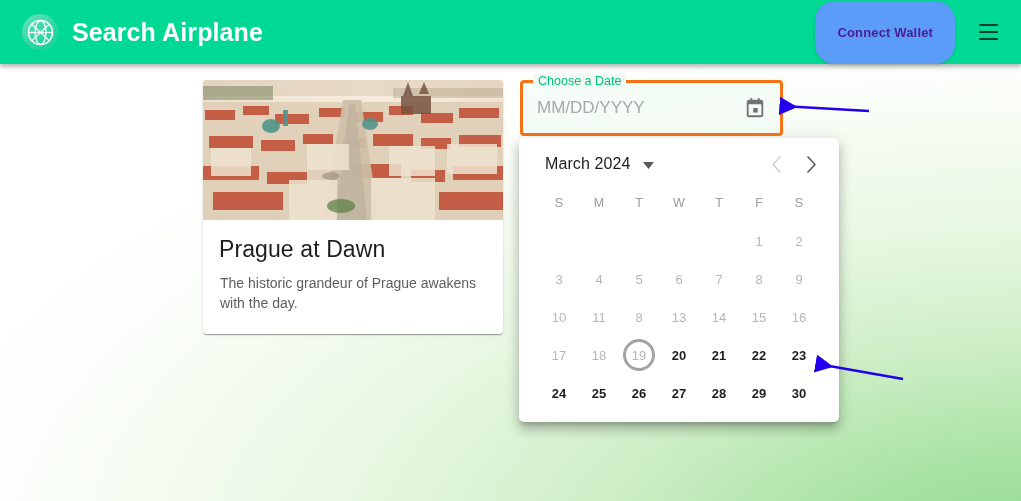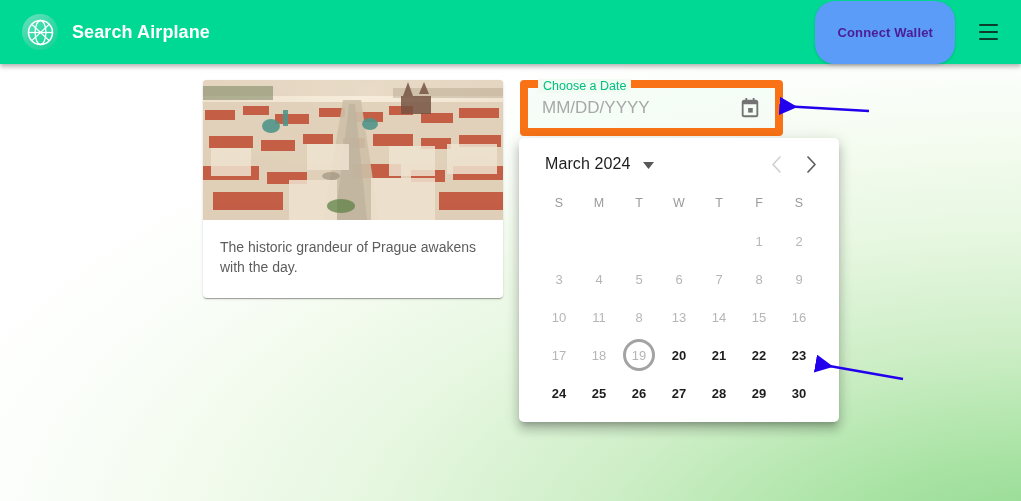--- a/index.html
+++ b/index.html
@@ -43,21 +43,21 @@
   .logo-icon {
     width: 36px; height: 36px;
     border-radius: 50%;
     background: linear-gradient(145deg, #6fe0c0 0%, #33d9a6 50%, #16d093 100%);
     display: flex; align-items: center; justify-content: center;
     flex: none;
   }
   .logo-icon svg { display: block; }
   .brand-title {
     color: #ffffff;
-    font-size: 18px;
+    font-size: 25px;
     font-weight: bold;
     letter-spacing: 0.1px;
     white-space: nowrap;
   }
   .header-right {
     margin-left: auto;
     display: flex;
     align-items: center;
     gap: 18px;
     margin-right: 18px;
@@ -122,21 +122,21 @@
     color: #5d5d5d;
     line-height: 20px;
     margin: 1px;
   }
 
   
   .date-field {
     position: absolute;
     left: 520px; top: 80px;
     width: 263px; height: 56px;
-    border: 8px solid #f97316;
+    border: 3px solid #f97316;
     border-radius: 4px;
     background: rgba(240, 252, 244, 0.55);
     display: flex;
     align-items: center;
     z-index: 10;
   }
   .date-legend {
     position: absolute;
     left: 10px; top: -9px;
     background: #f2fbf1;
@@ -361,20 +361,21 @@
         <rect x="198" y="16" width="30" height="18"></rect>
       </g>
 
       <ellipse cx="138" cy="126" rx="14" ry="7" fill="#4e7a3a" opacity="0.75"></ellipse>
       <ellipse cx="128" cy="96" rx="9" ry="4" fill="#8d8272" opacity="0.6"></ellipse>
 
       <rect width="300" height="140" fill="#d8c9b0" opacity="0.12"></rect>
     </svg>
   </div>
   <div class="card-body">
+    <h2 class="card-title">Prague at Dawn</h2>
     <p class="card-desc">The historic grandeur of Prague awakens with the day.</p>
   </div>
 </div>
 
 <div class="date-field">
   <span class="date-legend">Choose a Date</span>
   <input class="date-input" type="text" placeholder="MM/DD/YYYY" style="">
   <button class="cal-icon-btn">
     <svg width="22" height="22" viewBox="0 0 24 24" fill="#737373">
       <path d="M7 1v2H5.5C4.1 3 3 4.1 3 5.5v14C3 20.9 4.1 22 5.5 22h13c1.4 0 2.5-1.1 2.5-2.5v-14C21 4.1 19.9 3 18.5 3H17V1h-2v2H9V1H7zm-2 7h14v11.5c0 .3-.2.5-.5.5h-13c-.3 0-.5-.2-.5-.5V8z"></path>

